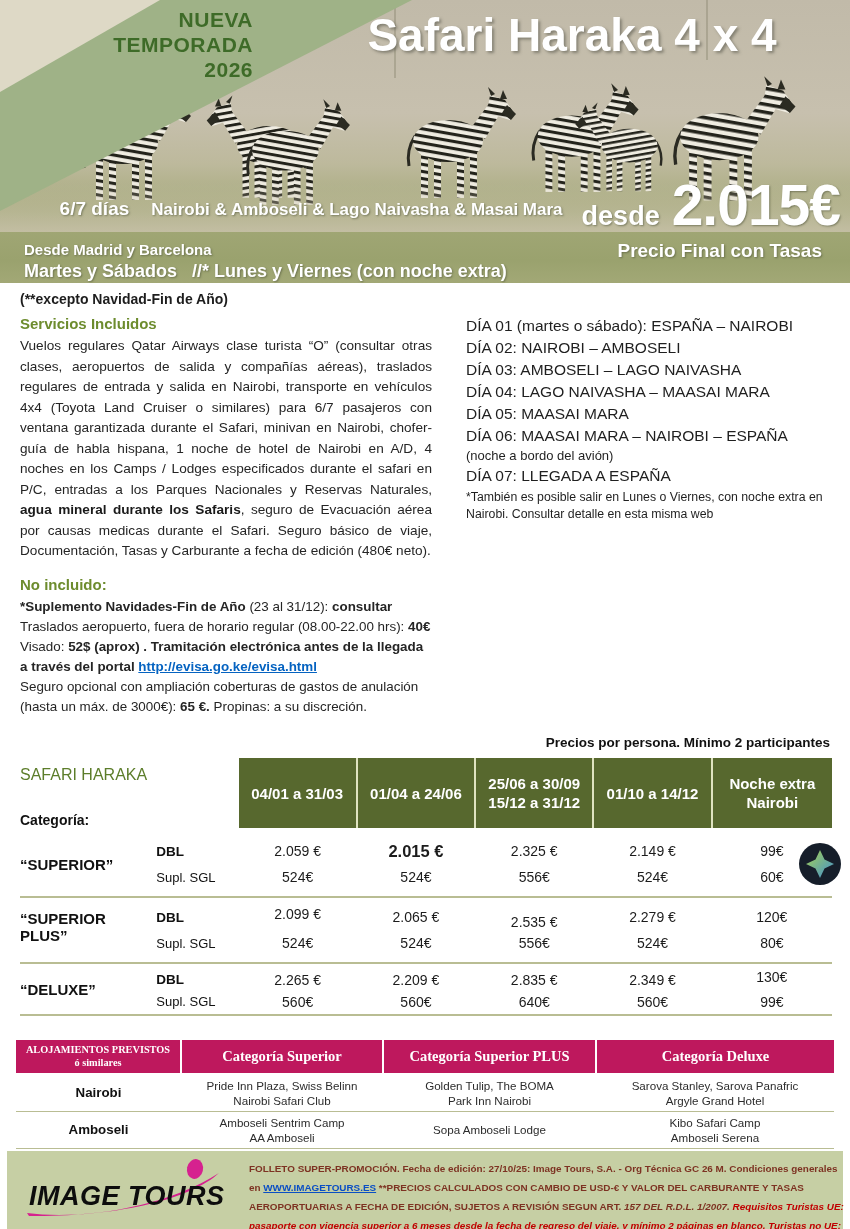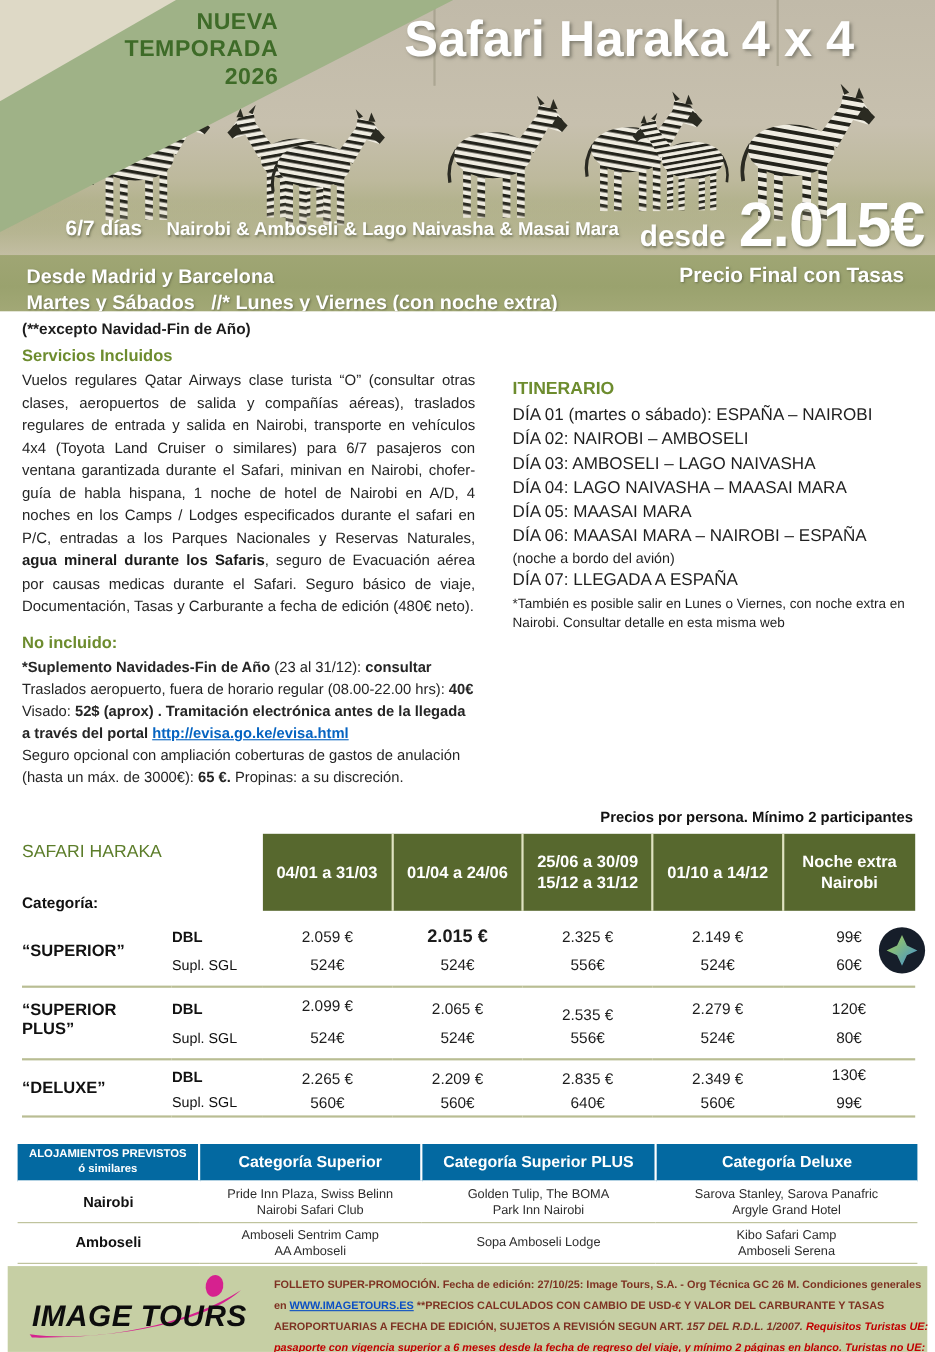--- a/index.html
+++ b/index.html
@@ -17,21 +17,21 @@
   .zebras { position:absolute; left:0; top:72px; width:850px; height:160px; }
   .badge { position:absolute; top:8px; left:38px; width:215px; text-align:right;
     font-size:21px; font-weight:bold; color:#3e6b28; line-height:1.18; white-space:pre-line; letter-spacing:.5px; }
   .hero-title { position:absolute; top:8px; left:312px; width:520px; text-align:center;
     font-size:46px; font-weight:bold; color:#fff; text-shadow:2px 2px 3px rgba(80,80,70,.55); }
   .hero-info { position:absolute; left:24px; top:180px; color:#fff; font-weight:bold;
     text-shadow:1px 1px 2px rgba(70,75,50,.55); }
   .hi-line { margin-bottom:3px; white-space:pre-wrap; }
   .hi-duration { font-size:19px; margin-right:22px; }
   .hi-route { font-size:17px; }
-  .hi-cities { font-size:18px; }
+  .hi-cities { font-size:15px; }
   .hi-days { font-size:18px; }
   .price-block { position:absolute; right:10px; top:172px; width:330px; text-align:right;
     color:#fff; font-weight:bold; text-shadow:1px 1px 2px rgba(70,75,50,.55); }
   .price-line { display:flex; align-items:baseline; justify-content:flex-end; gap:12px; }
   .price-prefix { font-size:27px; }
   .price-big { font-size:57px; letter-spacing:-1px; }
   .price-note { font-size:19px; margin-top:2px; margin-right:18px; }
 
   
   .content { padding:8px 20px 0 20px; color:#2b2b2b; }
@@ -65,22 +65,22 @@
   .sub-lbl.reg { font-weight:normal; font-size:13px; }
   .pcell { text-align:center; font-size:14px; color:#1c1c1c; height:26px; }
   .pcell.hl { font-weight:bold; font-size:16.5px; }
   tr.gsep td { border-top:2px solid #b9bd93; }
   tr.gpad td { height:7px; }
 
   
   .htable { width:818px; table-layout:fixed; margin:24px 0 0 -4px; }
   .htable col.h0 { width:165px; } .htable col.h1 { width:202px; }
   .htable col.h2 { width:213px; } .htable col.h3 { width:238px; }
-  .htable th { background:#0369a1; color:#fff; text-align:center; vertical-align:middle;
-    height:34px; font-size:14.5px; border-left:2.5px solid #fff; border-bottom:2.5px solid #fff; }
+  .htable th { background:#be185d; color:#fff; text-align:center; vertical-align:middle;
+    height:34px; font-size:14.5px; border-left:2.5px solid #fff; border-bottom:2.5px solid #fff;font-family:Liberation Serif, serif; }
   .htable th:first-child { border-left:none; font-size:10.3px; line-height:1.25; white-space:pre-line; }
   .htable td { text-align:center; vertical-align:middle; font-size:11.6px; line-height:1.3;
     color:#2c2c2c; height:37px; border-bottom:1.5px solid #b9bd93; white-space:pre-line; }
   .htable td.place { font-weight:bold; font-size:13.3px; color:#111; }
 
   
   .footer { position:absolute; left:7px; right:7px; bottom:0; height:78px; background:#c6cfa4; }
   .logo { position:absolute; left:16px; top:6px; width:215px; height:66px; }
   .logo svg { position:absolute; left:0; top:0; }
   .logo-text { position:absolute; left:6px; top:24px; font-size:27px; font-weight:bold; font-style:italic;
@@ -177,21 +177,20 @@
         <div class="ni">
           <div class="sec-heading">No incluido:</div>
           <div class="ni-line"><b>*Suplemento Navidades-Fin de Año</b><span> (23 al 31/12): </span><b>consultar</b></div>
           <div class="ni-line"><span>Traslados aeropuerto, fuera de horario regular (08.00-22.00 hrs): </span><b>40€</b></div>
           <div class="ni-line"><span>Visado: </span><b>52$ (aprox) .  Tramitación electrónica antes de la llegada a través del portal </b><a href="#" class="link">http://evisa.go.ke/evisa.html</a></div>
           <div class="ni-line"><span>Seguro opcional con ampliación coberturas de gastos de anulación (hasta un máx. de 3000€): </span><b>65 €.</b><span>  Propinas: a su discreción.</span></div>
         </div>
       </div>
 
       <div class="col-right">
-        <div class="sec-heading itin-head">ITINERARIO</div>
         <div class="itin-day">DÍA 01 (martes o sábado): ESPAÑA – NAIROBI</div>
         <div class="itin-day">DÍA 02: NAIROBI – AMBOSELI</div>
         <div class="itin-day">DÍA 03: AMBOSELI – LAGO NAIVASHA</div>
         <div class="itin-day">DÍA 04: LAGO NAIVASHA – MAASAI MARA</div>
         <div class="itin-day">DÍA 05: MAASAI MARA</div>
         <div class="itin-day">DÍA 06: MAASAI MARA – NAIROBI – ESPAÑA</div>
         <div class="itin-day small">(noche a bordo del avión)</div>
         <div class="itin-day">DÍA 07: LLEGADA A ESPAÑA</div>
         <div class="itin-foot">*También es posible salir en Lunes o Viernes, con noche extra en Nairobi. Consultar detalle en esta misma web</div>
       </div>

